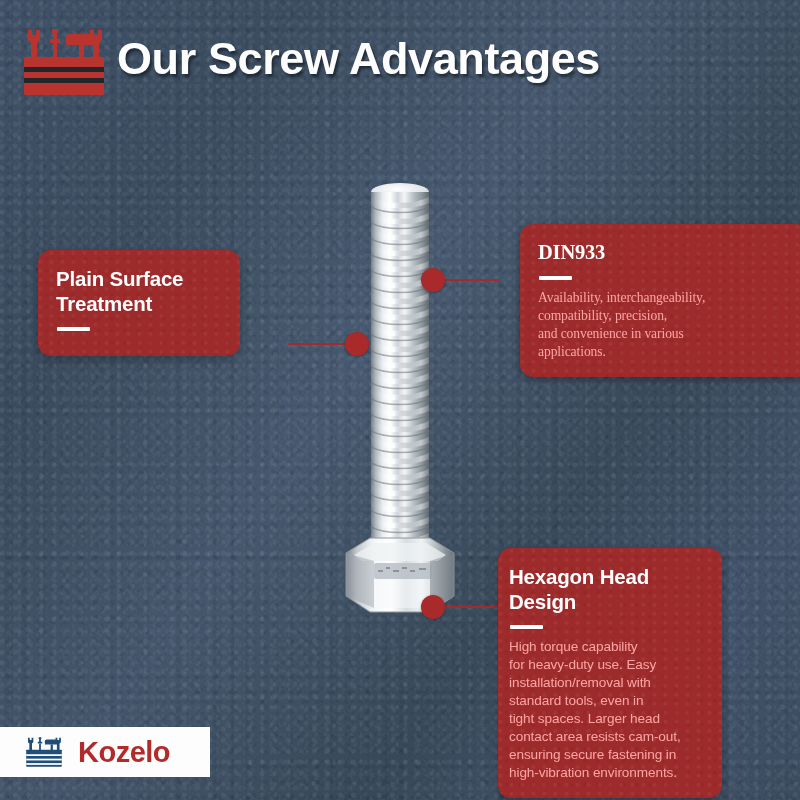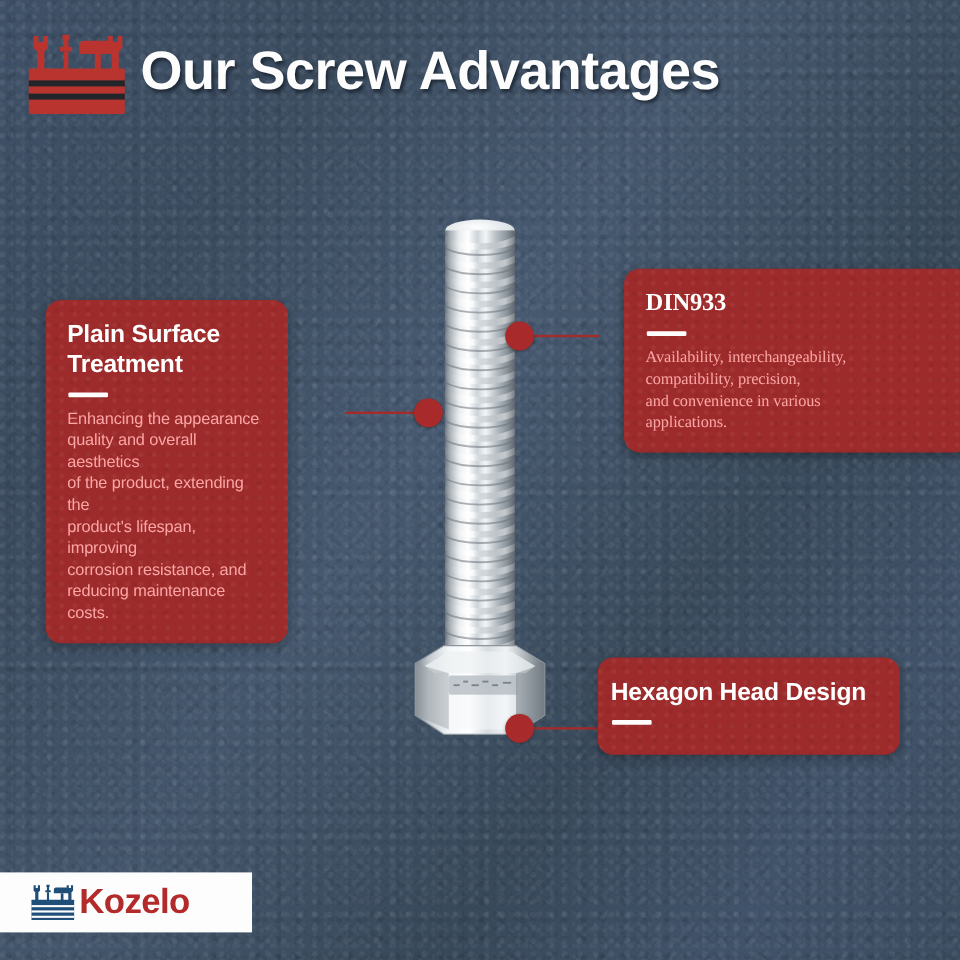--- a/index.html
+++ b/index.html
@@ -73,21 +73,21 @@
     margin:11px 0 9px 1px; border-radius:1px;
   }
   .c-body{
     position:relative; z-index:2;
     font-size:13.6px; line-height:1.32; color:#fca5a5; letter-spacing:-.1px;
     white-space:pre-line;
   }
 
   #callout-plain-surface { left:38px;  top:250px;  width:202px; }
   #callout-din933       { left:520px; top:224px;  width:289px;font-family:Liberation Serif, serif; }
-  #callout-hexagon      { left:498px; top:548px;  width:252px;padding-left:11px; }
+  #callout-hexagon      { left:498px; top:548px;  width:224px;padding-left:11px; }
 
   
   .conn-line{ position:absolute; height:2px; background:#a32b2b; }
   .conn-dot { position:absolute; width:24px; height:24px; border-radius:50%;
               background:#a82a2a; box-shadow:0 1px 3px rgba(0,0,0,.35); }
 
   #conn-line-plain   { left:288px; top:343px; width:70px; }
   #conn-dot-plain    { left:345px; top:332px; }
   #conn-line-din     { left:438px; top:279px; width:62px; }
   #conn-dot-din      { left:421px; top:268px; }
@@ -95,21 +95,21 @@
   #conn-dot-hexagon  { left:421px; top:595px; }
 
   
   #footer-logo{
     position:absolute; left:0; top:727px; width:210px; height:50px;
     background:#fdfdfd; display:flex; align-items:center;
   }
   #footer-toolbox-icon{ width:44px; height:32px; margin-left:22px; flex:none; }
   #footer-brand{
     font-size:29px; font-weight:bold; color:#b32a2a;
-    letter-spacing:-.5px; margin-left:0;
+    letter-spacing:-.5px; margin-left:12px;
   }
 </style>
 </head>
 <body>
 
 <div id="bg"></div>
 
 <div id="header">
 
   <svg id="toolbox-logo-icon" viewBox="0 0 88 72" xmlns="http://www.w3.org/2000/svg">
@@ -254,41 +254,43 @@
 <div class="conn-dot" id="conn-dot-plain"></div>
 <div class="conn-line" id="conn-line-din"></div>
 <div class="conn-dot" id="conn-dot-din"></div>
 <div class="conn-line" id="conn-line-hexagon"></div>
 <div class="conn-dot" id="conn-dot-hexagon"></div>
 
 <div class="callout" id="callout-plain-surface">
   <div class="c-title">Plain
 Surface Treatment</div>
   <div class="c-rule"></div>
-  <div class="c-body">Enhancing the appearance
-quality and overall aesthetics
-of the product, extending the
-product's lifespan, improving
-corrosion resistance, and
-reducing maintenance costs.</div>
 </div>
 
 <div class="callout" id="callout-din933">
   <div class="c-title">DIN933</div>
   <div class="c-rule"></div>
   <div class="c-body">Availability, interchangeability,
 compatibility, precision,
 and convenience in various
 applications.</div>
 </div>
 
 <div class="callout" id="callout-hexagon">
   <div class="c-title">Hexagon Head
 Design</div>
   <div class="c-rule"></div>
+  <div class="c-body">High torque capability
+for heavy-duty use. Easy
+installation/removal with
+standard tools, even in
+tight spaces. Larger head
+contact area resists cam-out,
+ensuring secure fastening in
+high-vibration environments.</div>
 </div>
 
 <div id="footer-logo">
   <svg id="footer-toolbox-icon" viewBox="0 0 88 72" xmlns="http://www.w3.org/2000/svg">
     <g fill="#1f4e79">
       <path d="M8 4 h4 v5 h4 V4 h4 v10 l-3 3 v16 h-6 V17 l-3 -3 Z"></path>
       <path d="M32 3 h6 v4 h-1 v6 h3 v4 h-10 v-4 h3 V7 h-1 Z"></path>
       <rect x="33" y="17" width="4" height="16"></rect>
       <path d="M50 8 h22 a4 4 0 0 1 4 4 v7 h-30 v-7 a4 4 0 0 1 4 -4 Z"></path>
       <rect x="59" y="19" width="5" height="14"></rect>

